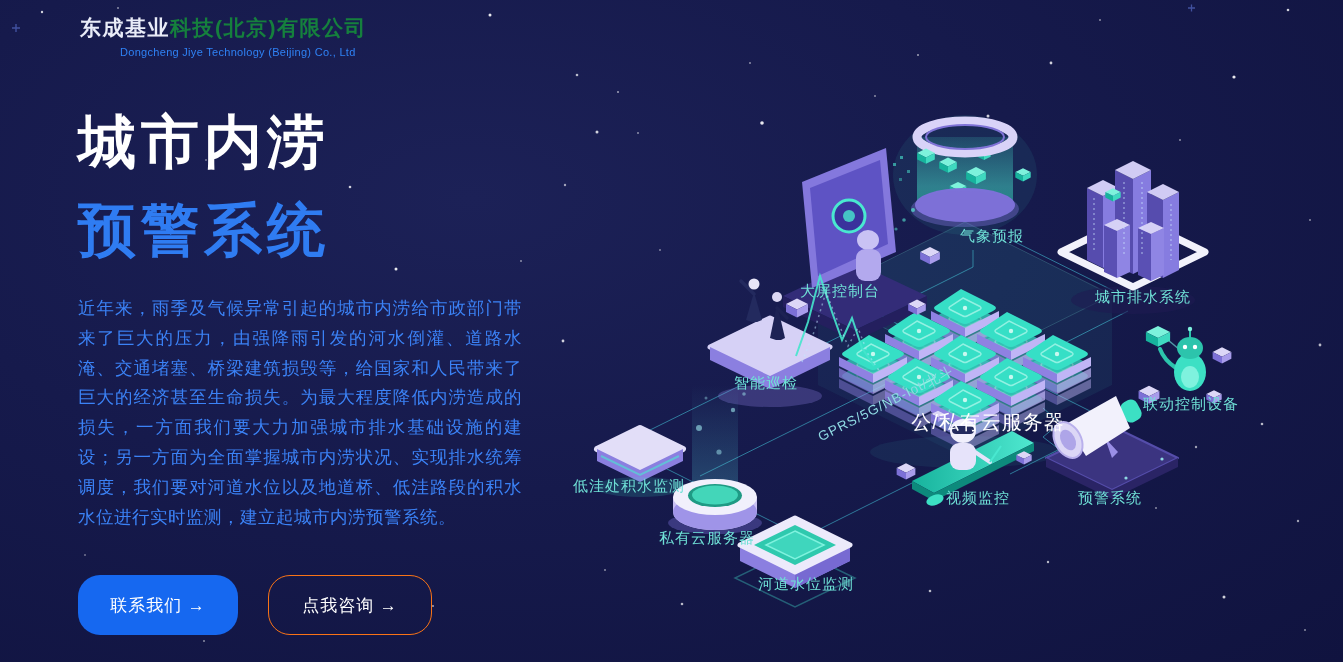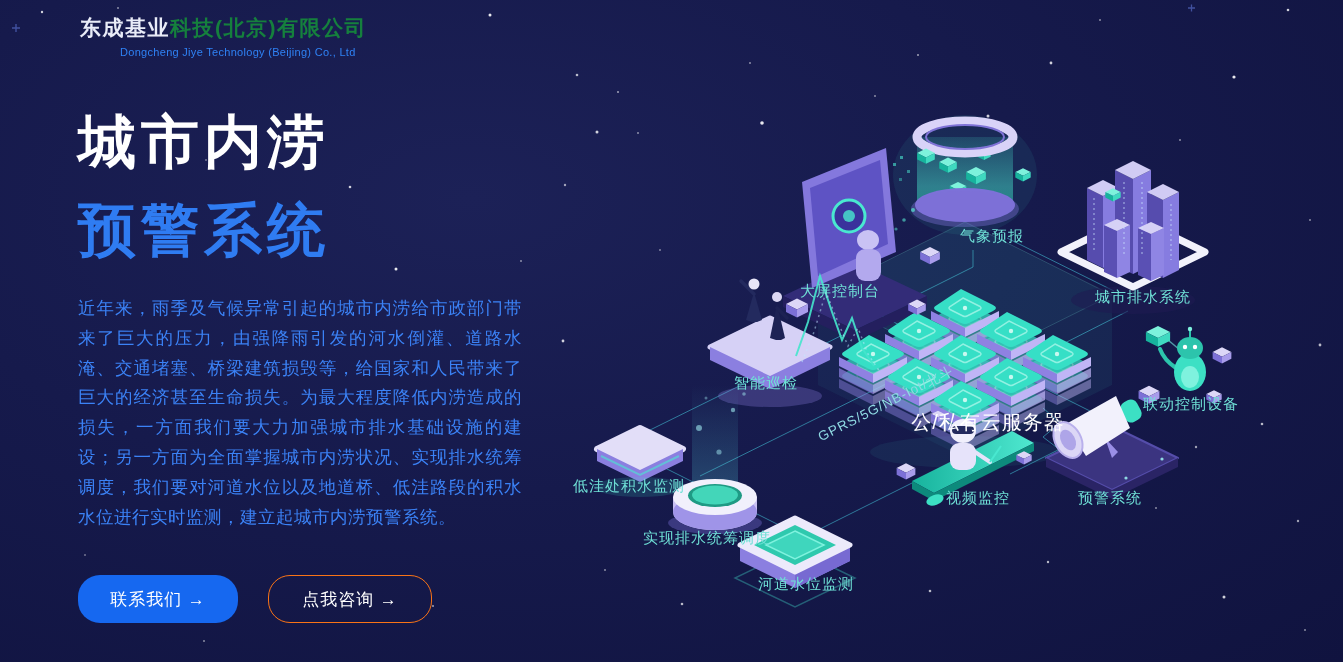--- a/index.html
+++ b/index.html
@@ -14,21 +14,21 @@
   .logo-cn .accent{color:#15803d;}
   .logo-en{font-size:11px;color:#2f82f5;margin-top:4px;letter-spacing:.3px;padding-left:40px;}
   .hero-title{position:absolute;left:78px;top:98px;z-index:3;font-weight:bold;font-size:58px;letter-spacing:5px;line-height:88px;}
   .hero-title .line1{color:#ffffff;}
   .hero-title .line2{color:#2f7cf2;}
   .hero-desc{
     position:absolute;left:78px;top:294px;width:444px;z-index:3;margin:0;
     font-size:17.5px;line-height:29.8px;color:#3b82f6;text-align:justify;letter-spacing:.5px;
   }
   .cta-row{position:absolute;left:78px;top:575px;display:flex;gap:30px;z-index:3;}
-  .btn{height:48px;border-radius:22px;font-size:17px;letter-spacing:1px;color:#ffffff;
+  .btn{height:60px;border-radius:22px;font-size:17px;letter-spacing:1px;color:#ffffff;
        display:flex;align-items:center;justify-content:center;cursor:pointer;
        font-family:"Liberation Sans", sans-serif;}
   .btn.primary{width:160px;background:#1668f0;border:none;}
   .btn.outline{width:164px;background:transparent;border:1px solid #f97316;}
   .dlabel{position:absolute;transform:translateX(-50%);z-index:2;white-space:nowrap;
           font-size:15px;letter-spacing:1px;color:#6fe0d6;}
   .dlabel.strong{color:#ffffff;font-weight:normal;font-size:20px;}
   .dlabel.rot{transform:translateX(-50%) rotate(-27deg);font-size:13.5px;color:#8fd9e2;letter-spacing:1px;}
 </style>
 </head>
@@ -323,14 +323,14 @@
 <div class="dlabel" style="left:992px;top:227px;">气象预报</div>
 <div class="dlabel" style="left:840px;top:282px;">大屏控制台</div>
 <div class="dlabel" style="left:1143px;top:288px;">城市排水系统</div>
 <div class="dlabel" style="left:766px;top:374px;">智能巡检</div>
 <div class="dlabel strong" style="left:988px;top:409px;">公/私有云服务器</div>
 <div class="dlabel rot" style="left:886px;top:395px;">GPRS/5G/NB-Iot/北斗</div>
 <div class="dlabel" style="left:1191px;top:395px;">联动控制设备</div>
 <div class="dlabel" style="left:629px;top:477px;">低洼处积水监测</div>
 <div class="dlabel" style="left:978px;top:489px;">视频监控</div>
 <div class="dlabel" style="left:1110px;top:489px;">预警系统</div>
-<div class="dlabel" style="left:707px;top:529px;">实现排水统筹调度</div>
+<div class="dlabel" style="left:707px;top:529px;">私有云服务器</div>
 <div class="dlabel" style="left:806px;top:575px;">河道水位监测</div>
 
 </body></html>

